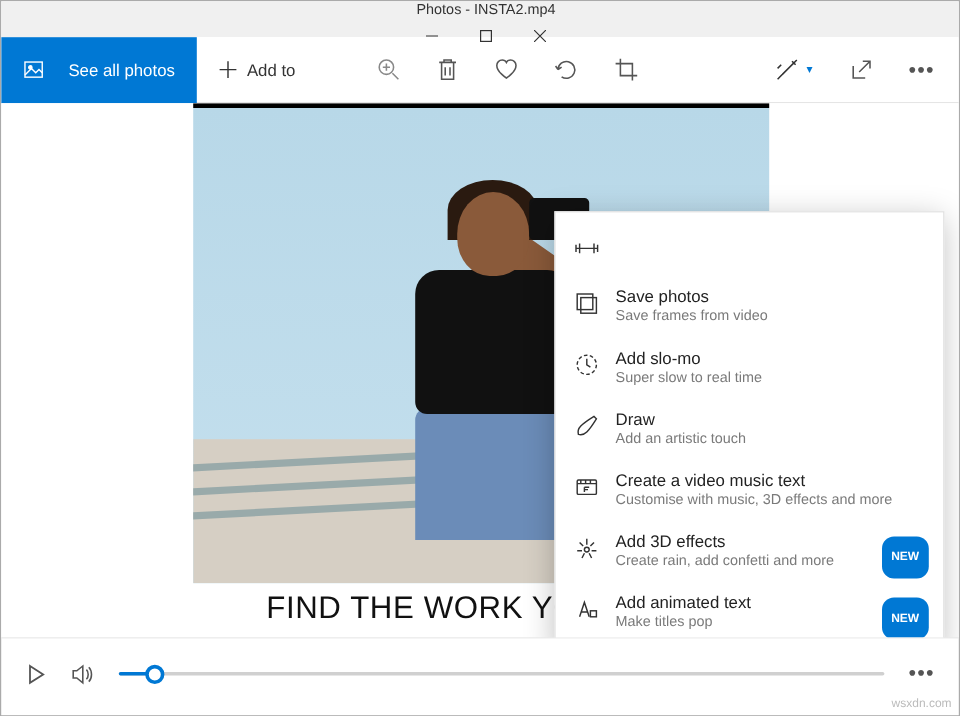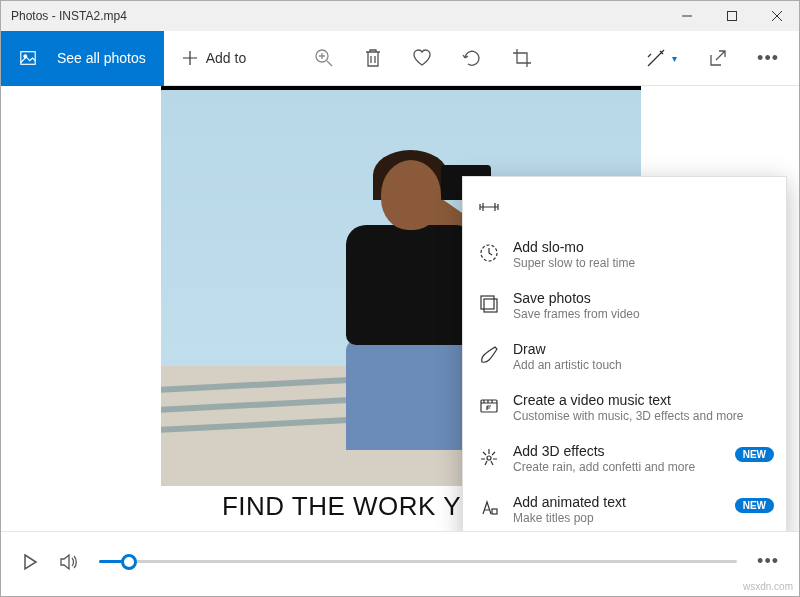--- a/index.html
+++ b/index.html
@@ -1,18 +1,18 @@
 <!DOCTYPE html>
 <html><head>
   <meta charset="utf-8">
   <style>
     * { margin: 0; padding: 0; box-sizing: border-box; }
     body { font-family: "Segoe UI", Arial, sans-serif; font-size: 13px; color: #222; background: #fff; width: 800px; height: 597px; overflow: hidden; border: 1px solid #aaa; position: relative; }
     
-    .titlebar { height: 30px; background: #f0f0f0; display: flex; align-items: center; padding-left: 10px; color: #333; font-size: 12px; }
+    .titlebar { height: 30px; background: #f0f0f0; display: flex; align-items: center; padding-left: 10px; color: #333; font-size: 12px; flex-direction: column; }
     .titlebar-title { flex: 1; }
     .win-btns { display: flex; }
     .win-btn { width: 45px; height: 30px; display: flex; align-items: center; justify-content: center; color: #555; cursor: pointer; }
     .win-btn svg { width: 10px; height: 10px; stroke: #333; stroke-width: 1; fill: none; }
     
     .toolbar { height: 55px; background: #fff; display: flex; align-items: center; border-bottom: 1px solid #e5e5e5; }
     .btn-primary { background: #0078d4; color: #fff; height: 55px; display: flex; align-items: center; gap: 20px; padding: 0 18px; cursor: pointer; font-size: 14px; }
     .btn-addto { display: flex; align-items: center; gap: 8px; padding: 0 18px; cursor: pointer; font-size: 14px; color: #333; height: 55px; text-align: center; }
     .tb-icons { display: flex; gap: 30px; margin-left: 50px; }
     .tb-ico { cursor: pointer; color: #555; display: flex; align-items: center; }
@@ -34,21 +34,21 @@
     .camera { width: 50px; height: 35px; background: #111; position: absolute; left: 130px; top: 15px; border-radius: 4px; }
     .jeans { width: 130px; height: 110px; background: #6b8cb8; position: absolute; left: 35px; top: 190px; border-radius: 10px 10px 0 0; }
     .caption { position: absolute; left: 160px; top: 405px; width: 480px; text-align: center; font-size: 26px; font-family: Arial, sans-serif; color: #111; letter-spacing: 0.5px; }
     
     .dropdown { position: absolute; right: 12px; top: 90px; width: 325px; background: #fff; box-shadow: 0 6px 24px rgba(0,0,0,0.25); border: 1px solid #e0e0e0; z-index: 10; padding: 6px 0; }
     .dd-item { display: flex; align-items: flex-start; gap: 12px; padding: 10px 14px; cursor: pointer; position: relative; }
     .dd-ico { width: 24px; height: 24px; flex-shrink: 0; display: flex; align-items: center; justify-content: center; color: #333; margin-top: 2px; }
     .dd-txt { flex: 1; }
     .dd-title { font-size: 14px; color: #222; }
     .dd-sub { font-size: 12px; color: #7a7a7a; margin-top: 1px; }
-    .badge-new { position: absolute; right: 12px; top: 14px; background: #0078d4; color: #fff; font-size: 10px; font-weight: 600; padding: 2px 8px; border-radius: 10px; }
+    .badge-new { position: absolute; right: 12px; top: 14px; background: #0078d4; color: #fff; font-size: 10px; font-weight: 600; padding: 12px 8px; border-radius: 10px; }
     
     .playbar { height: 60px; border-top: 1px solid #e5e5e5; display: flex; align-items: center; padding: 0 20px; gap: 20px; }
     .pb-ico { cursor: pointer; color: #555; display: flex; }
     .seek { flex: 1; position: relative; height: 20px; display: flex; align-items: center; }
     .seek-track { height: 3px; width: 100%; background: #d0d0d0; border-radius: 2px; }
     .seek-fill { position: absolute; left: 0; height: 3px; width: 4%; background: #0078d4; border-radius: 2px; }
     .seek-thumb { position: absolute; left: 3.5%; width: 16px; height: 16px; background: #fff; border: 3px solid #0078d4; border-radius: 50%; top: 50%; transform: translateY(-50%); }
     
     .watermark { position: absolute; bottom: 4px; right: 6px; font-size: 10px; color: #bbb; }
     svg { display: block; }
@@ -161,39 +161,39 @@
     <div class="dd-item">
       <span class="dd-ico">
           <svg width="22" height="22" viewBox="0 0 22 22" fill="none" stroke="#333" stroke-width="1.2">
             <path d="M2 11 H20 M5 7 V15 M17 7 V15 M2 8 V14 M20 8 V14"></path>
           </svg>
         </span>
     </div>
     <div class="dd-item">
       <span class="dd-ico">
           <svg width="22" height="22" viewBox="0 0 22 22" fill="none" stroke="#333" stroke-width="1.2">
+            <rect x="6" y="6" width="13" height="13"></rect>
+            <rect x="3" y="3" width="13" height="13"></rect>
+          </svg>
+        </span>
+      <div class="dd-txt">
+          <div class="dd-title">Save photos</div>
+          <div class="dd-sub">Save frames from video</div>
+        </div>
+    </div>
+    <div class="dd-item">
+      <span class="dd-ico">
+          <svg width="22" height="22" viewBox="0 0 22 22" fill="none" stroke="#333" stroke-width="1.2">
             <circle cx="11" cy="11" r="8" stroke-dasharray="3 2"></circle>
             <path d="M11 6 V11 L14 13"></path>
           </svg>
         </span>
       <div class="dd-txt">
           <div class="dd-title">Add slo-mo</div>
           <div class="dd-sub">Super slow to real time</div>
-        </div>
-    </div>
-    <div class="dd-item">
-      <span class="dd-ico">
-          <svg width="22" height="22" viewBox="0 0 22 22" fill="none" stroke="#333" stroke-width="1.2">
-            <rect x="6" y="6" width="13" height="13"></rect>
-            <rect x="3" y="3" width="13" height="13"></rect>
-          </svg>
-        </span>
-      <div class="dd-txt">
-          <div class="dd-title">Save photos</div>
-          <div class="dd-sub">Save frames from video</div>
         </div>
     </div>
     <div class="dd-item">
       <span class="dd-ico">
           <svg width="22" height="22" viewBox="0 0 22 22" fill="none" stroke="#333" stroke-width="1.2">
             <path d="M4 18 C4 18 3 14 6 11 C9 8 17 3 17 3 L19 5 C19 5 14 13 11 16 C8 19 4 18 4 18 Z"></path>
           </svg>
         </span>
       <div class="dd-txt">
           <div class="dd-title">Draw</div>

